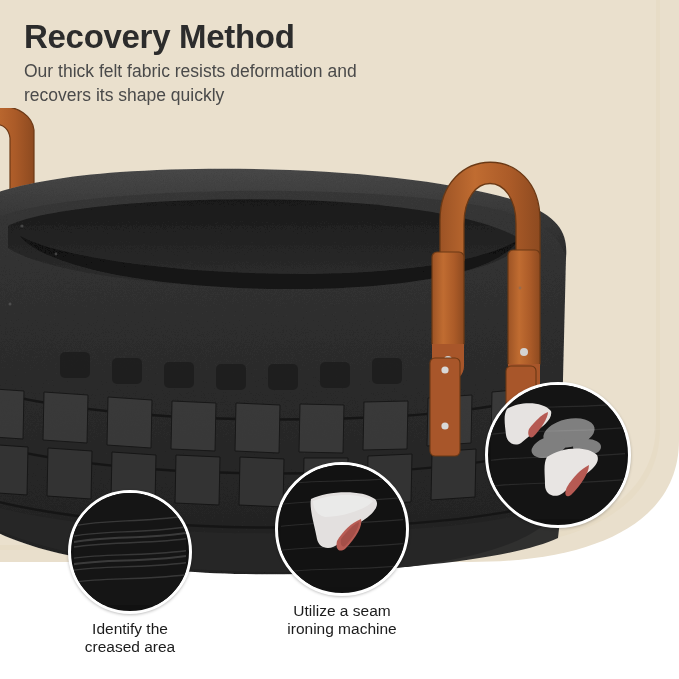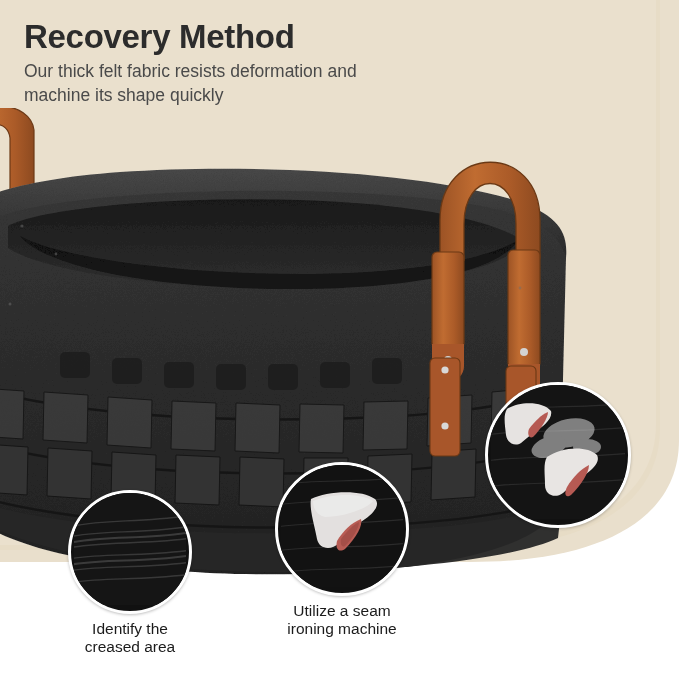--- a/index.html
+++ b/index.html
@@ -110,21 +110,21 @@
   <div class="beige-bg"></div>
   <svg class="beige-corner-fix" width="679" height="679" viewBox="0 0 679 679" aria-hidden="true">
     <rect x="0" y="0" width="679" height="679" fill="#ffffff"></rect>
     <path d="M0,0 H679 V440 C679,520 600,562 470,562 C300,562 120,562 0,562 Z" fill="#e9dfcc"></path>
     <path d="M0,0 H660 V428 C660,512 574,550 452,550 C300,550 120,550 0,550 Z" fill="#e7dcc6"></path>
     <path d="M0,0 H656 V424 C656,506 570,545 450,545 C300,545 120,545 0,545 Z" fill="#eae0cd"></path>
   </svg>
 
   <div class="header">
     <h1 class="title">Recovery Method</h1>
-    <p class="subtitle">Our thick felt fabric resists deformation and machine its shape quickly</p>
+    <p class="subtitle">Our thick felt fabric resists deformation and recovers its shape quickly</p>
   </div>
 
   <div class="basket-wrap">
     <svg width="679" height="470" viewBox="0 0 679 470" aria-hidden="true">
       <defs>
         <linearGradient id="feltGrad" x1="0" y1="0" x2="0" y2="1">
           <stop offset="0%" stop-color="#3a3a3a"></stop>
           <stop offset="45%" stop-color="#2e2e2e"></stop>
           <stop offset="100%" stop-color="#222222"></stop>
         </linearGradient>

